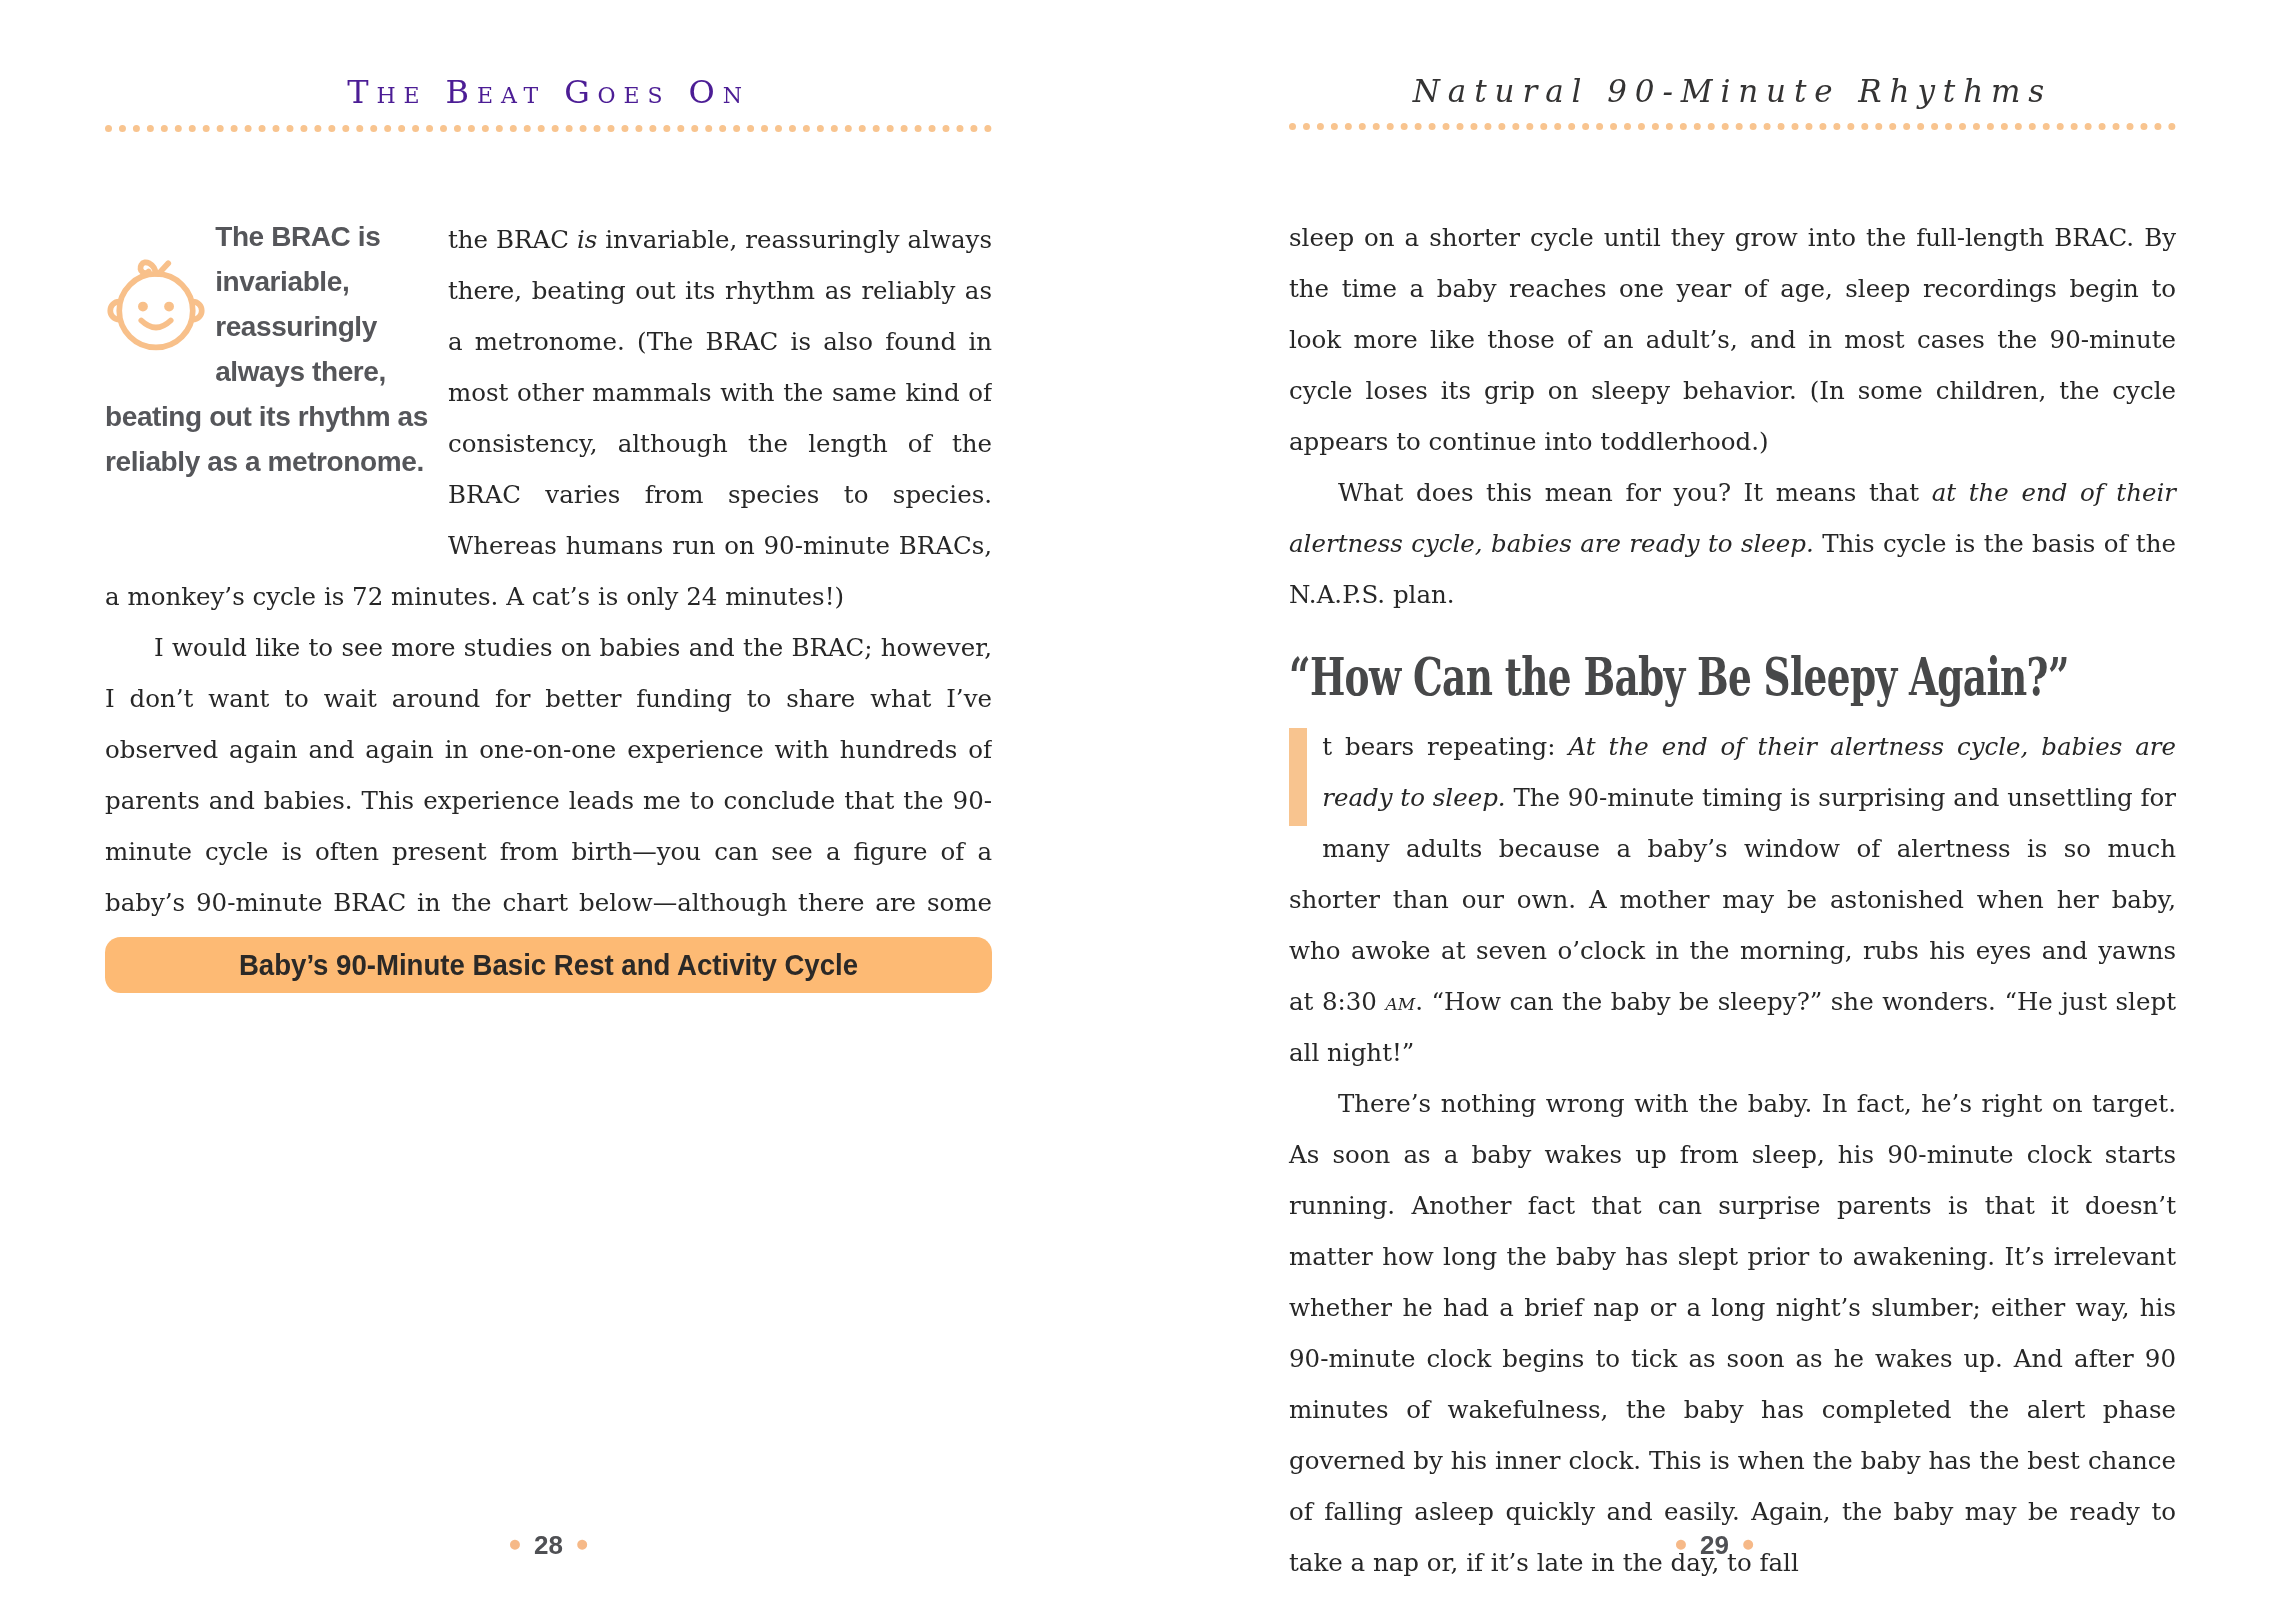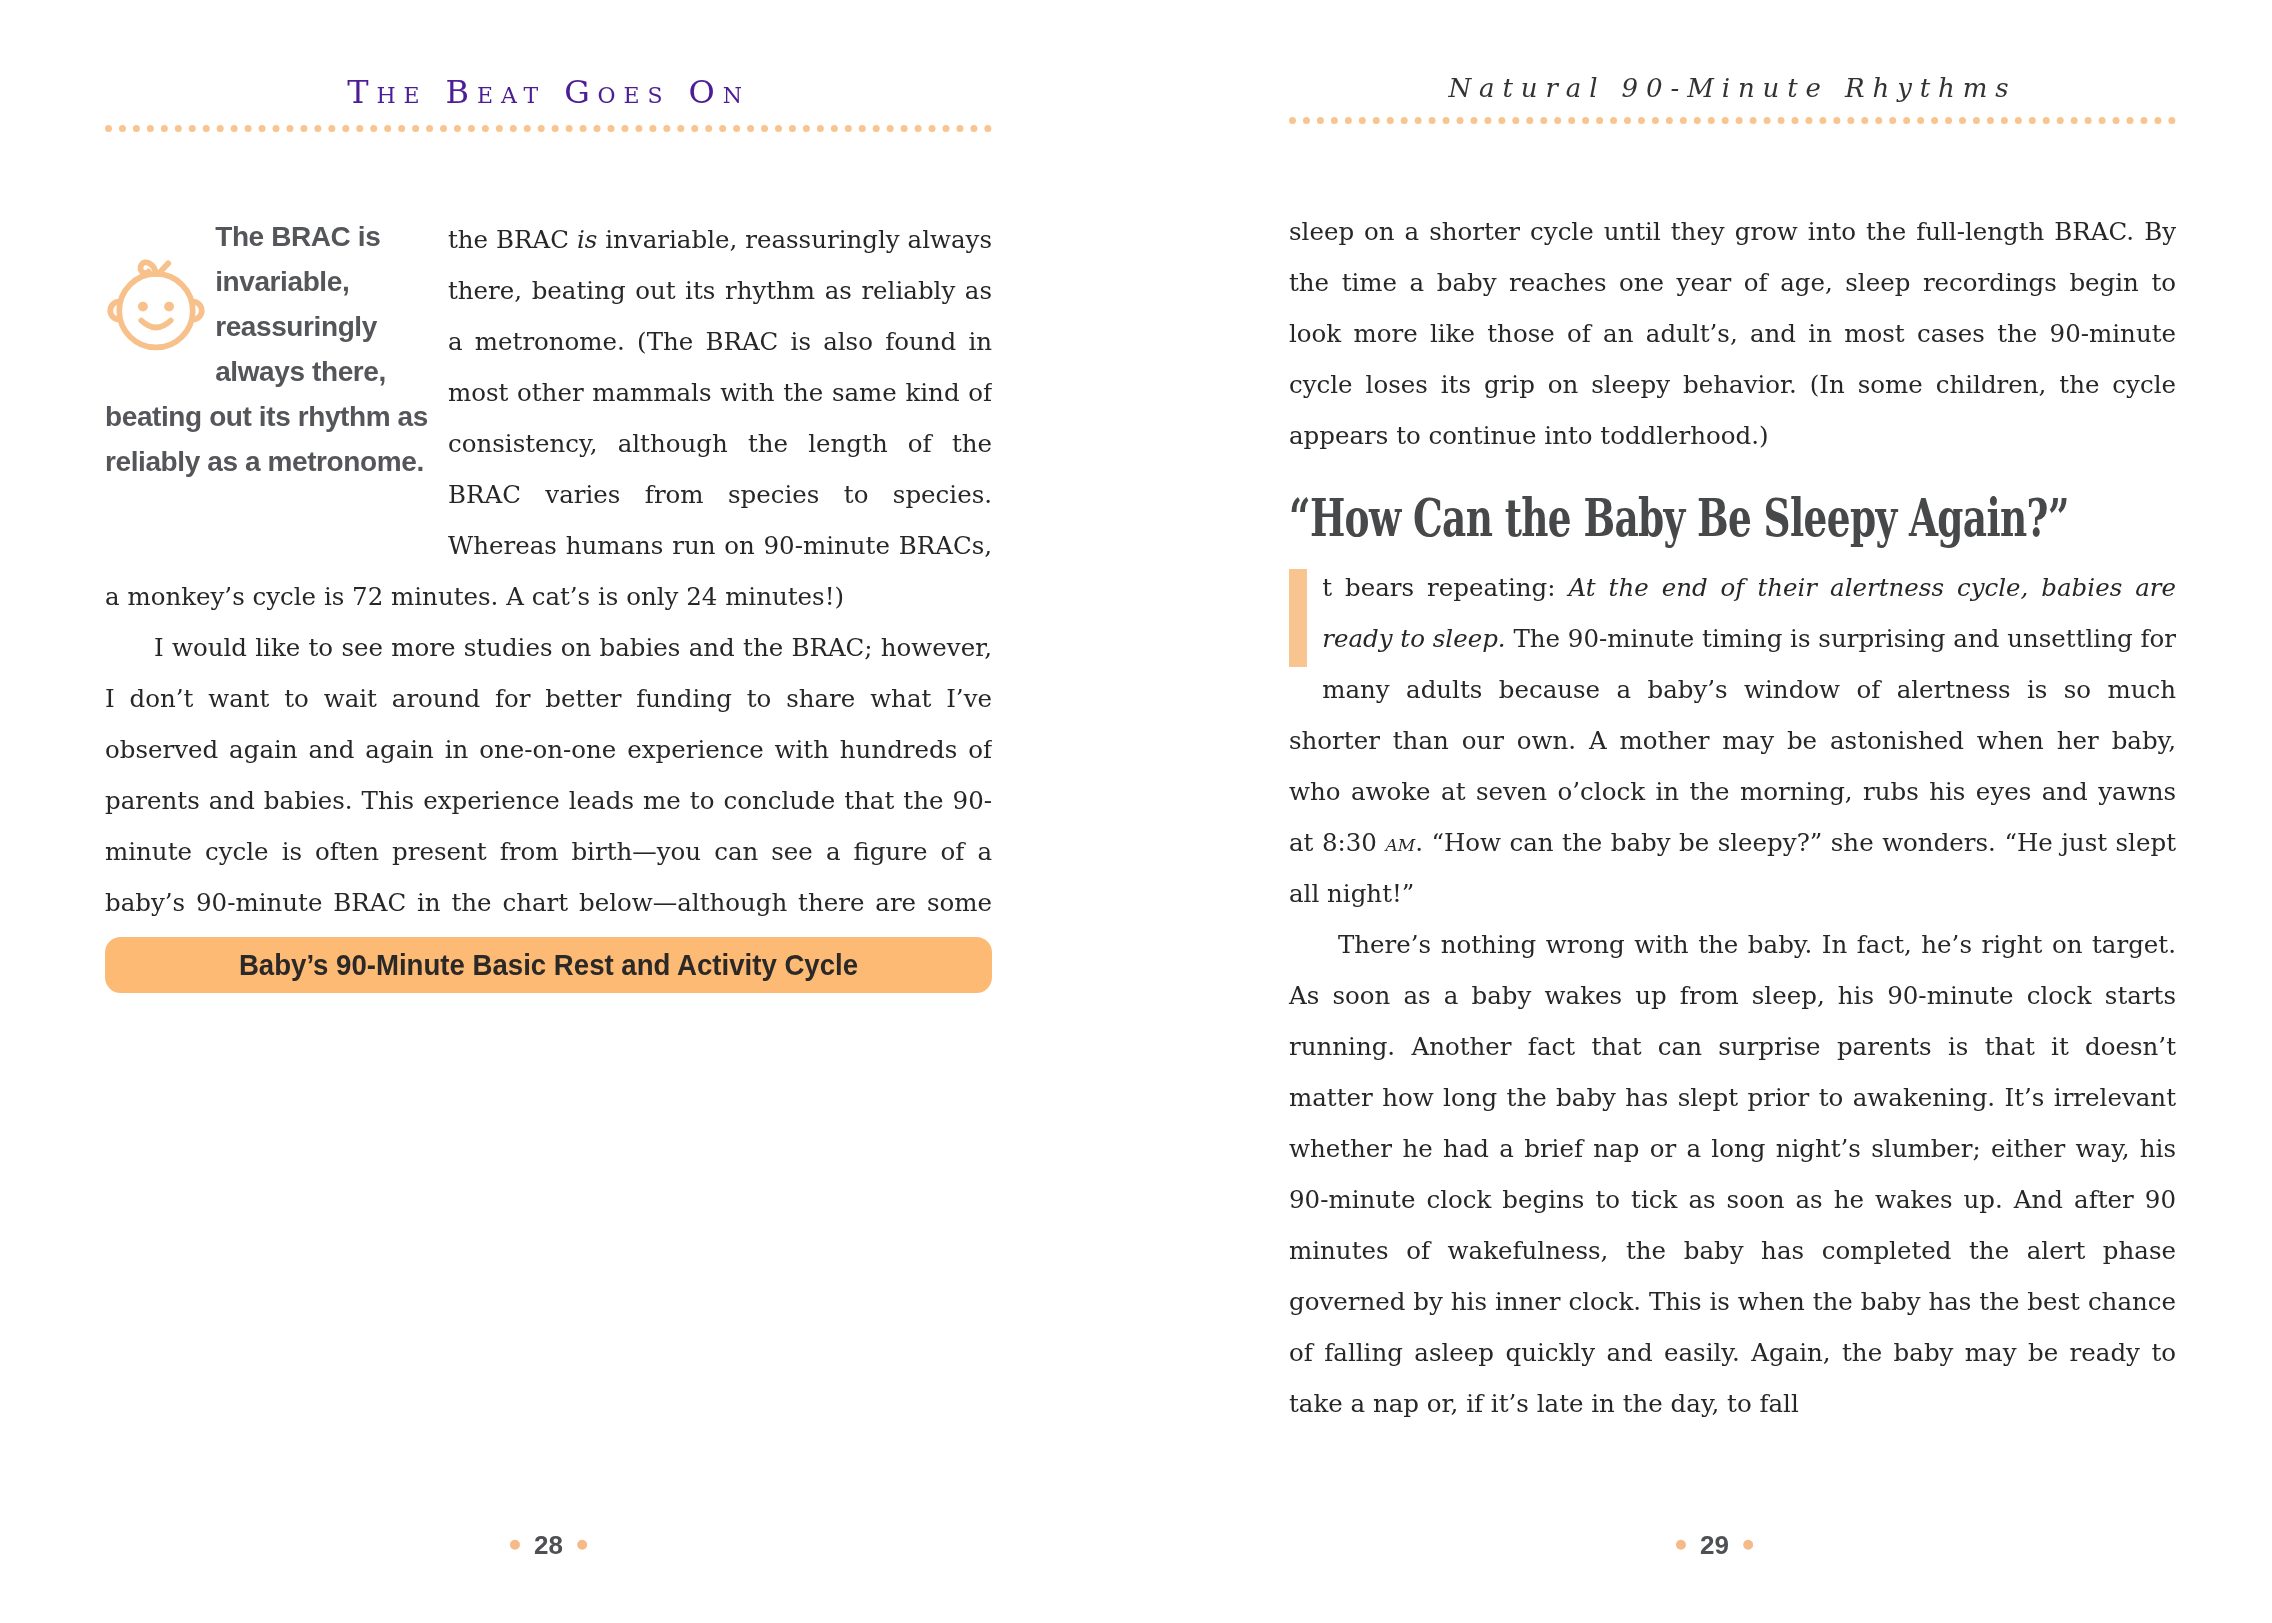--- a/index.html
+++ b/index.html
@@ -10,21 +10,21 @@
   #page-left{left:0;}
   #page-right{left:1136px;}
 
   .content{position:absolute;top:0;width:887px;}
   #page-left .content{left:105px;}
   #page-right .content{left:153px;}
 
   
   .running-head{padding-top:73px;text-align:center;white-space:nowrap;}
   .rh-smallcaps{font-variant:small-caps;font-size:32px;letter-spacing:7.9px;color:#4c1d95;}
-  .rh-italic{font-style:italic;font-size:26px;letter-spacing:7.9px;color:#343333;}
+  .rh-italic{font-style:italic;font-size:31px;letter-spacing:7.9px;color:#343333;}
   .dotted-rule{margin-top:14px;border-top:7px dotted #f8c48f;height:0;}
 
   
   .body-flow{margin-top:82px;text-align:justify;font-size:24.5px;line-height:51px;}
   #page-left .body-flow{height:734px;overflow:hidden;}
   .body-p{margin:0;}
   .body-p.indent{text-indent:49px;}
   .it{font-style:italic;}
   .sc{font-variant:small-caps;font-style:italic;}
 
@@ -117,20 +117,21 @@
 <div class="page" id="page-right">
   <div class="content">
 
     <div class="running-head">
       <span class="rh-italic">Natural 90-Minute Rhythms</span>
     </div>
     <div class="dotted-rule"></div>
 
     <div class="body-flow">
       <p class="body-p"><span>sleep on a shorter cycle until they grow into the full-length BRAC. By the time a baby reaches one year of age, sleep recordings begin to look more like those of an adult’s, and in most cases the 90-minute cycle loses its grip on sleepy behavior. (In some children, the cycle appears to continue into toddlerhood.)</span></p>
+      <p class="body-p indent"><span>What does this mean for you? It means that </span><span class="it">at the end of their alertness cycle, babies are ready to sleep.</span><span> This cycle is the basis of the N.A.P.S. plan.</span></p>
 
       <h2 class="section-heading">“How Can the Baby Be Sleepy Again?”</h2>
 
       <p class="body-p">
         <span class="drop-cap-i" aria-label="I"></span><span><span>t bears repeating: </span><span class="it">At the end of their alertness cycle, babies are ready to sleep.</span><span> The 90-minute timing is surprising and unsettling for many adults because a baby’s window of alertness is so much shorter than our own. A mother may be astonished when her baby, who awoke at seven o’clock in the morning, rubs his eyes and yawns at 8:30 </span><span class="sc">am</span><span>. “How can the baby be sleepy?” she wonders. “He just slept all night!”</span></span>
       </p>
       <p class="body-p indent"><span>There’s nothing wrong with the baby. In fact, he’s right on target. As soon as a baby wakes up from sleep, his 90-minute clock starts running. Another fact that can surprise parents is that it doesn’t matter how long the baby has slept prior to awakening. It’s irrelevant whether he had a brief nap or a long night’s slumber; either way, his 90-minute clock begins to tick as soon as he wakes up. And after 90 minutes of wakefulness, the baby has completed the alert phase governed by his inner clock. This is when the baby has the best chance of falling asleep quickly and easily. Again, the baby may be ready to take a nap or, if it’s late in the day, to fall</span></p>
     </div>
   </div>
 

